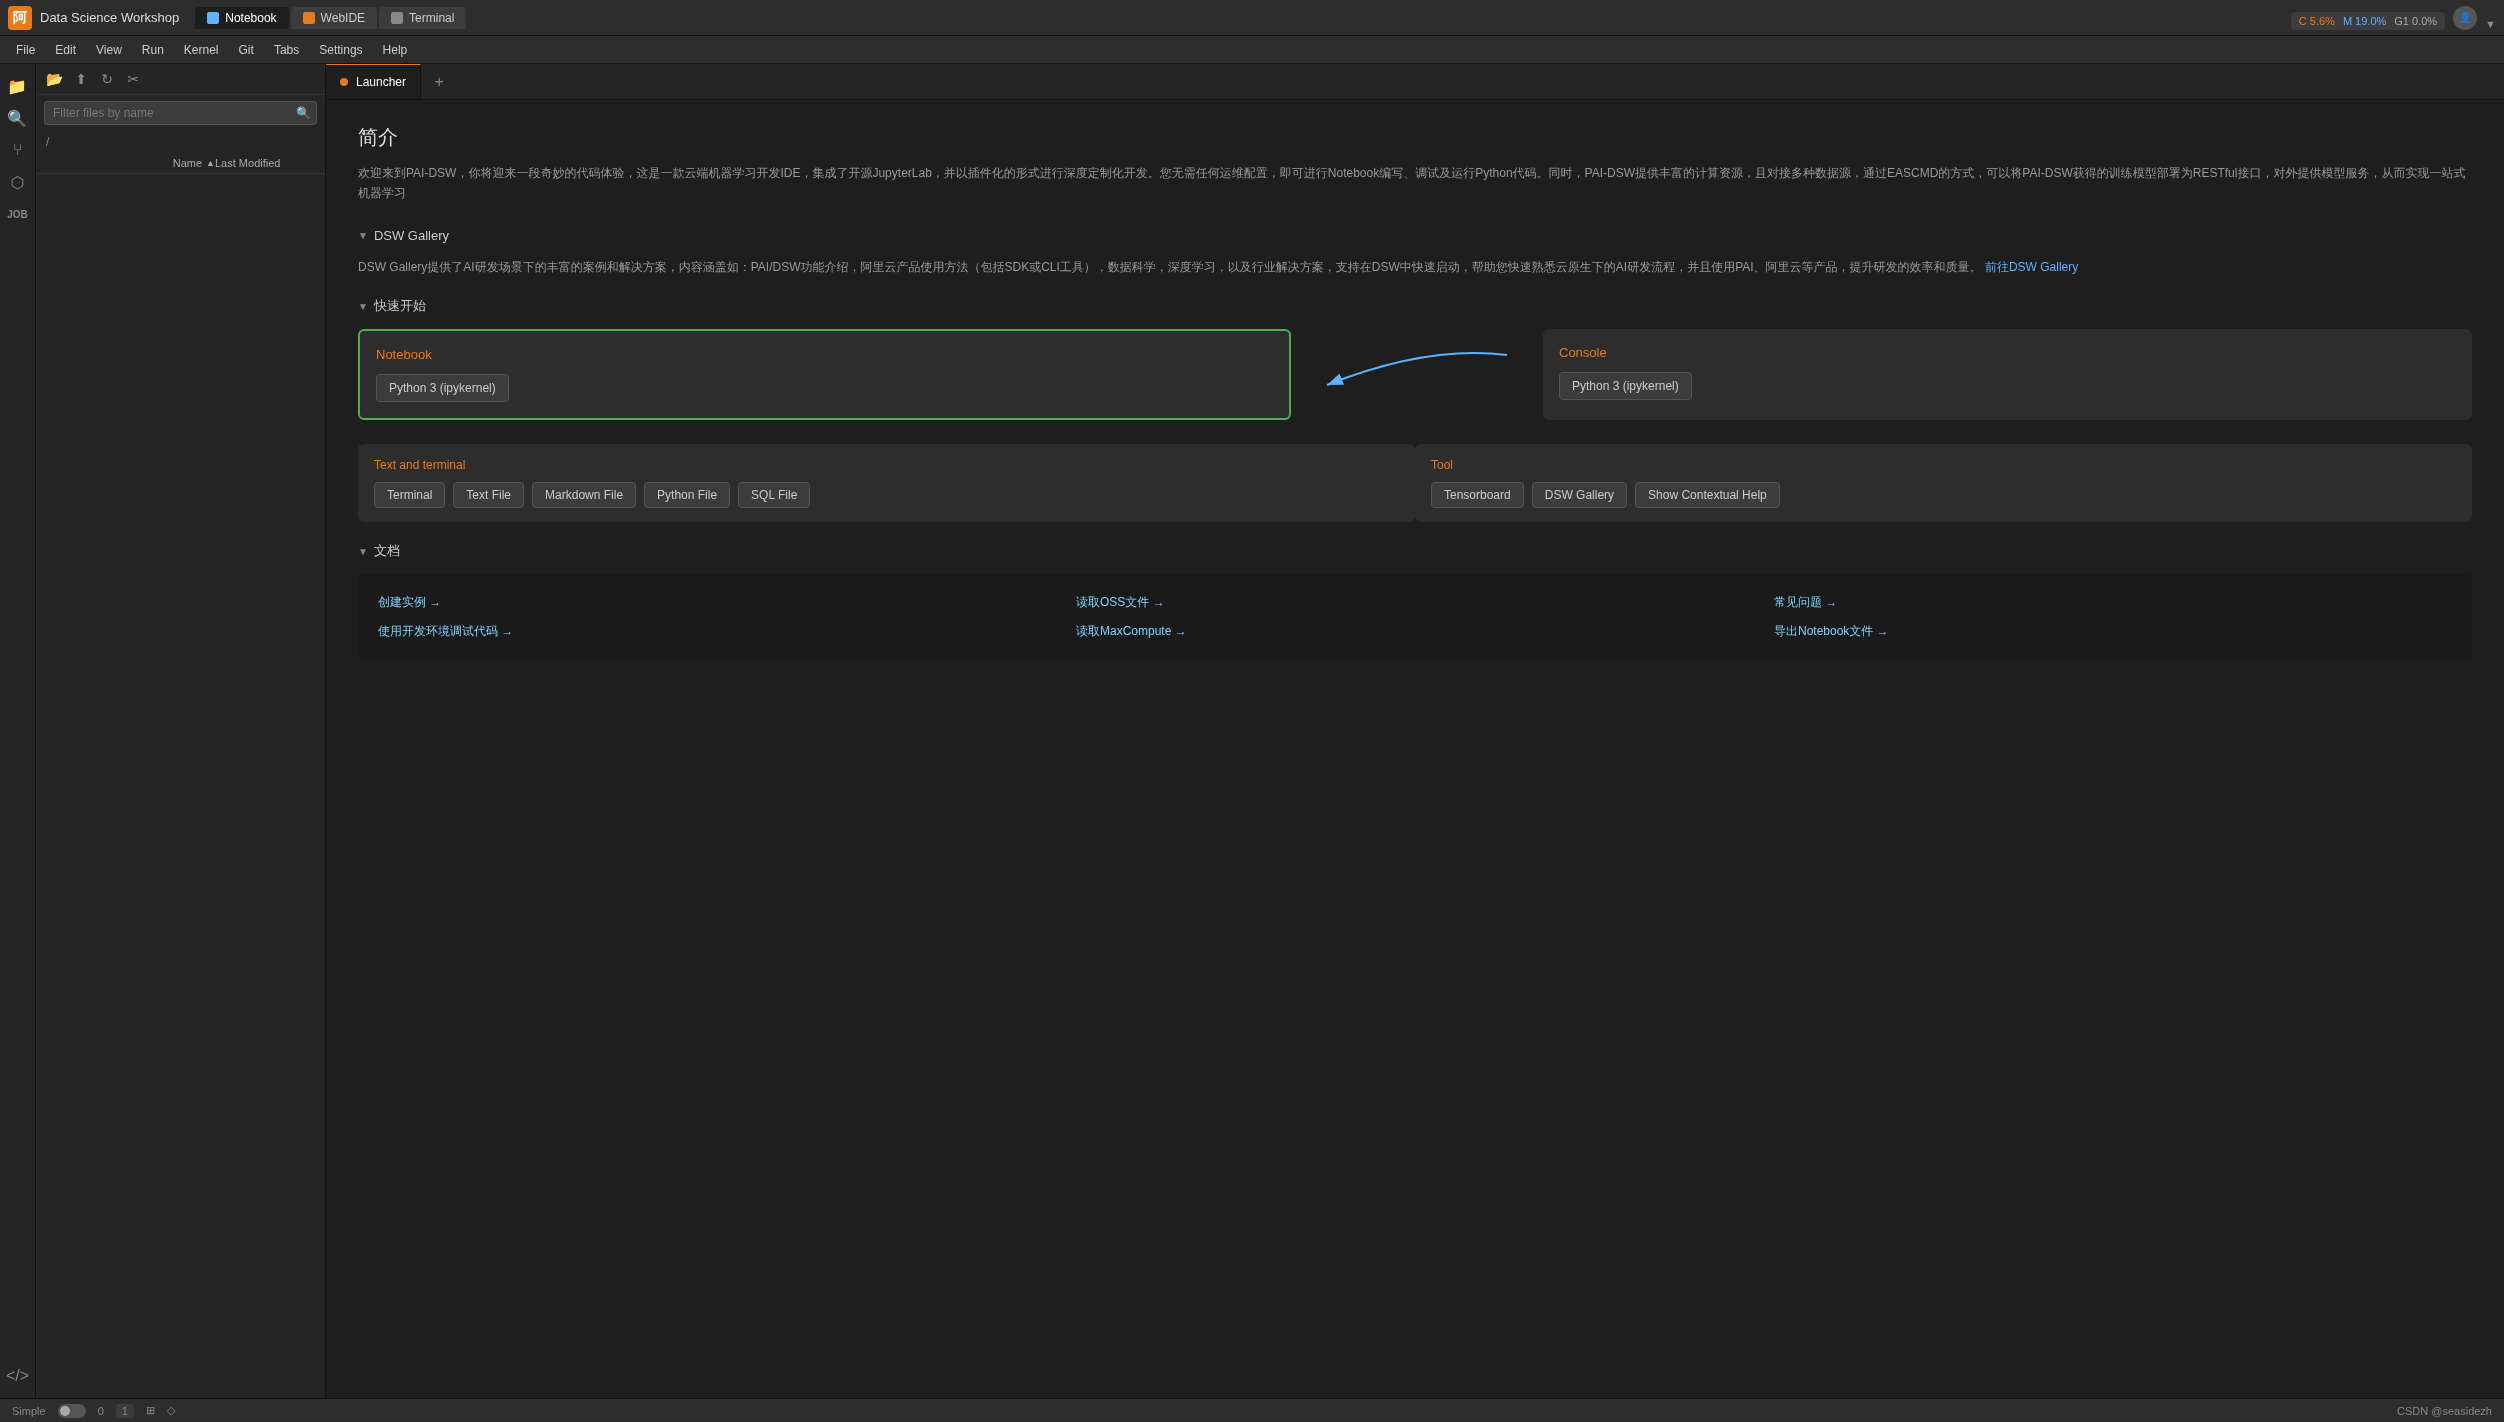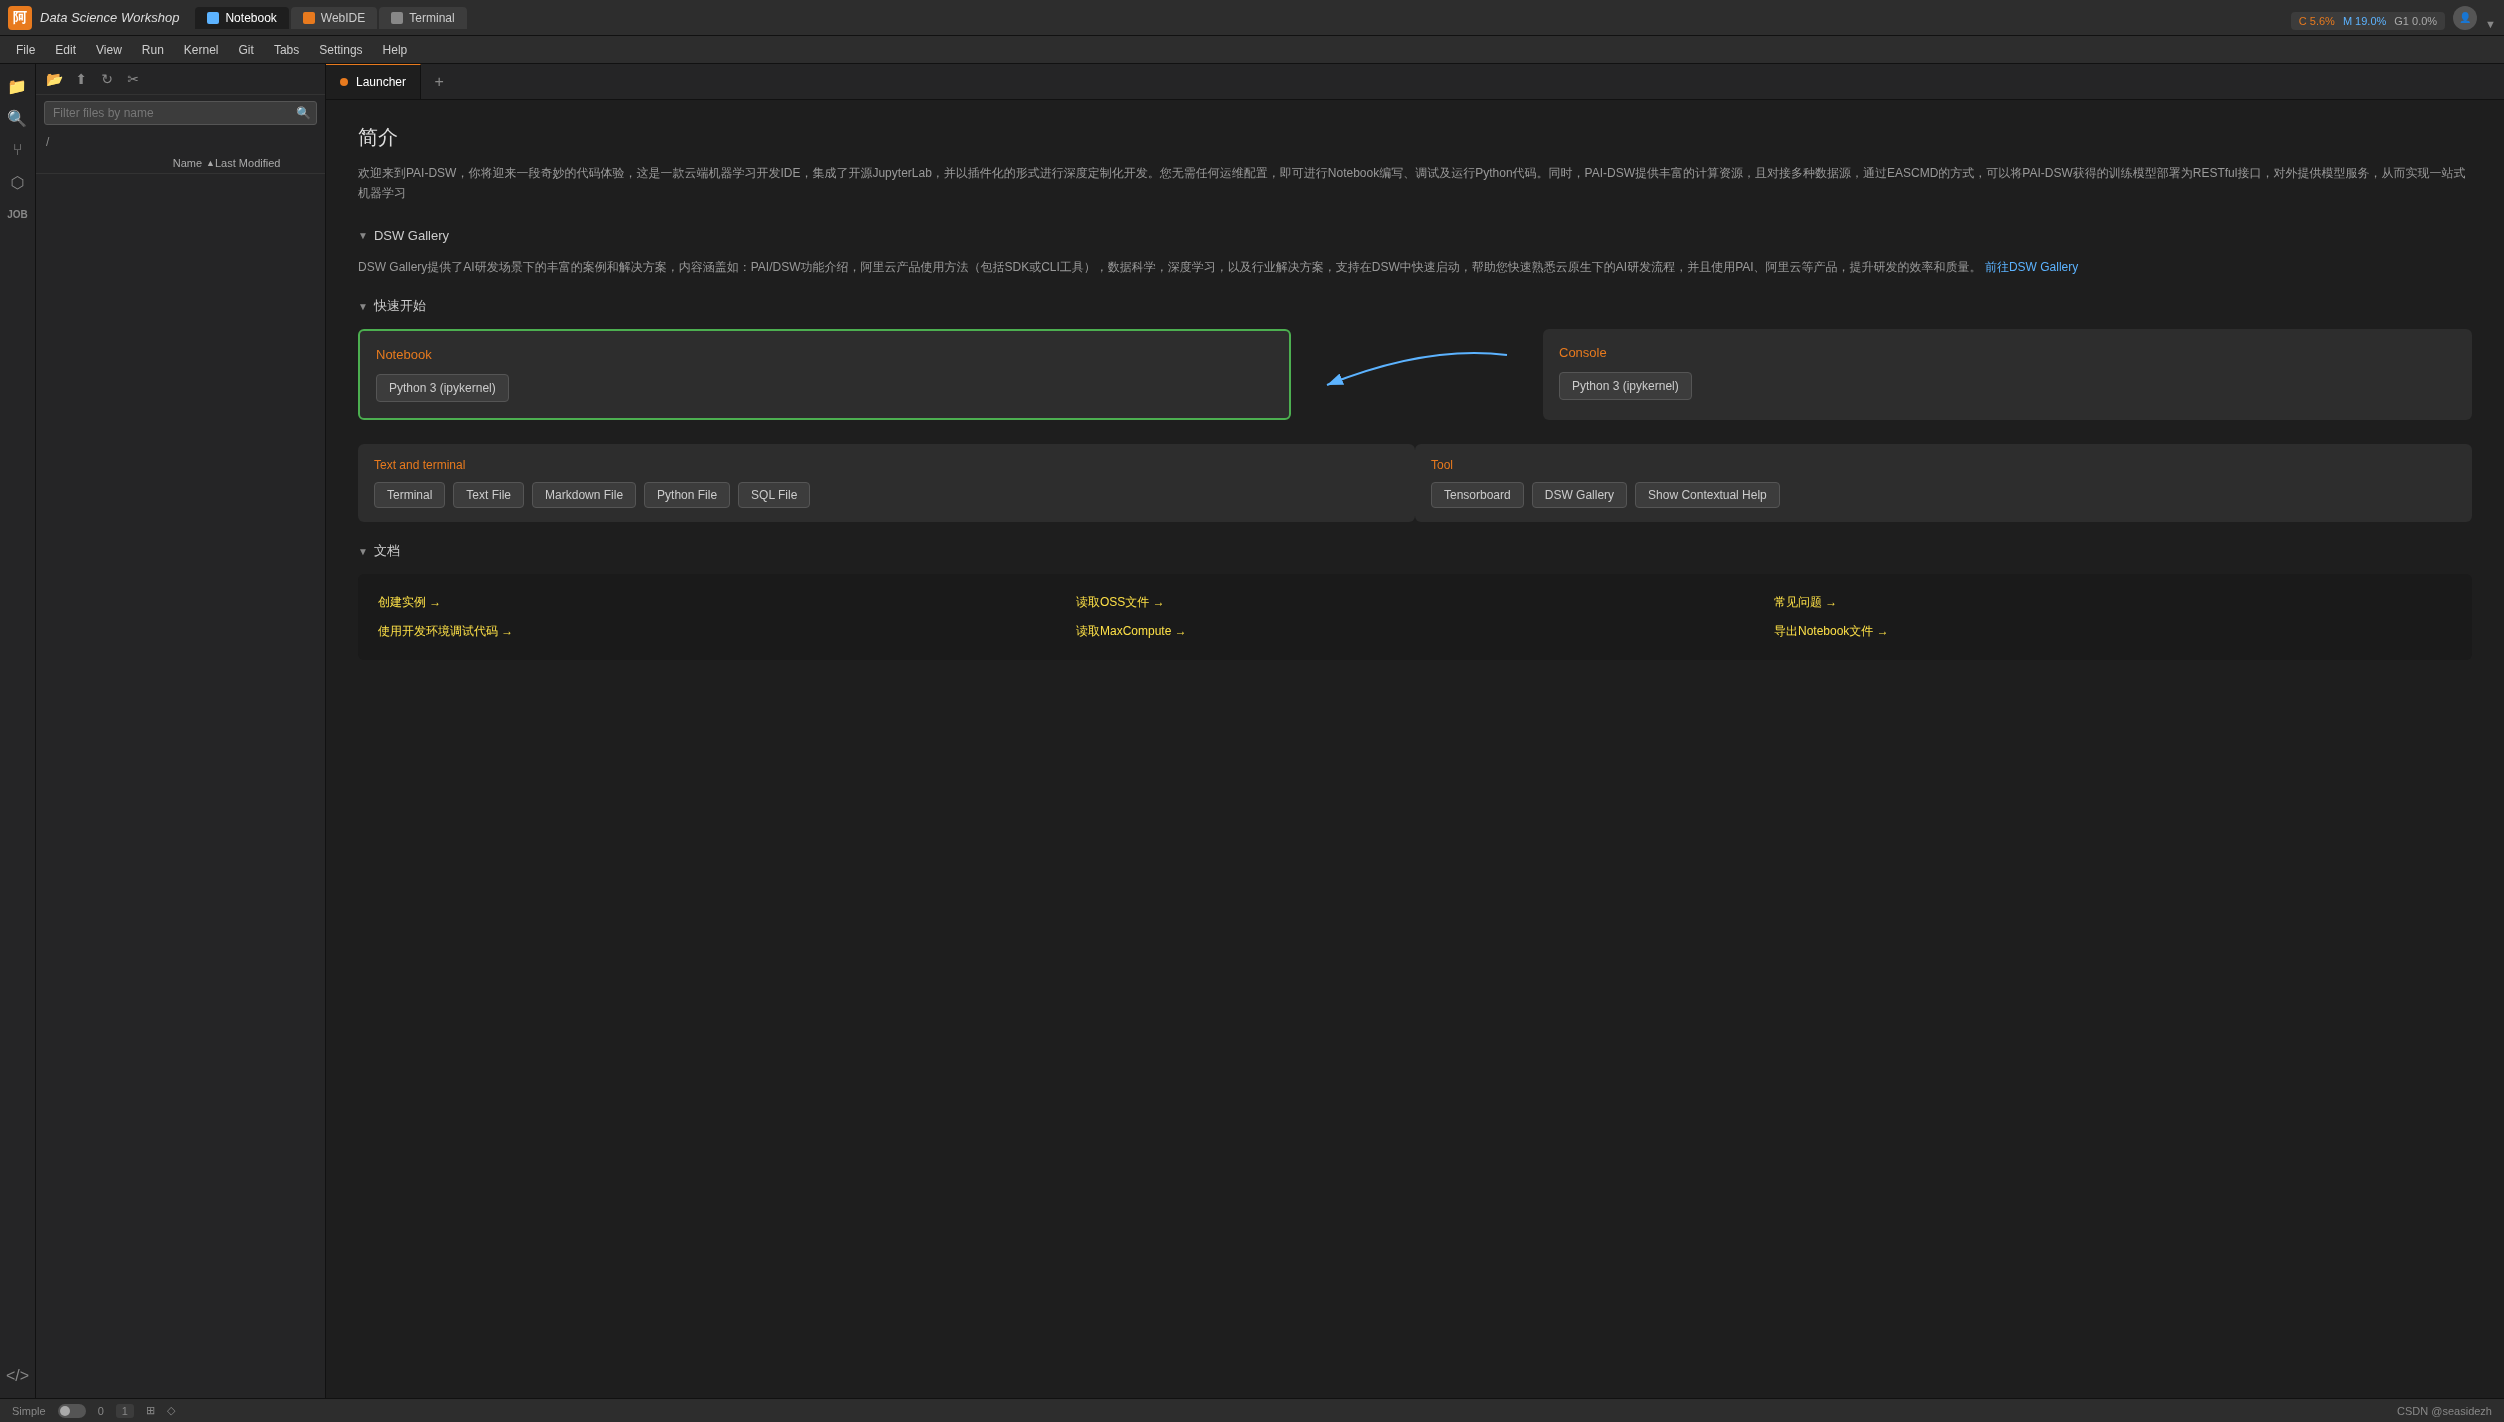--- a/index.html
+++ b/index.html
@@ -22,21 +22,20 @@
       border-radius: 4px;
       display: flex; align-items: center; justify-content: center;
       color: white; font-weight: bold; font-size: 12px;
       flex-shrink: 0;
     }
     #titlebar .app-title {
       color: #ddd;
       font-size: 13px;
       font-weight: 500;
       margin-right: 8px;
-      font-style: italic;
     }
     #titlebar .tabs {
       display: flex; gap: 2px; flex: 1;
     }
     #titlebar .tab {
       background: #3c3c3c;
       border-radius: 4px 4px 0 0;
       padding: 4px 12px;
       font-size: 12px;
       color: #ccc;
@@ -362,21 +361,21 @@
       background: #1a1a1a;
       border-radius: 6px;
       padding: 20px;
     }
     .docs-grid {
       display: grid;
       grid-template-columns: 1fr 1fr 1fr;
       gap: 12px 20px;
     }
     .doc-link {
-      color: #fde047;
+      color: #7dd3fc;
       font-size: 12px;
       cursor: pointer;
       display: flex; align-items: center; gap: 4px;
     }
 
     
     #statusbar {
       background: #2d2d2d;
       height: 24px;
       display: flex;

